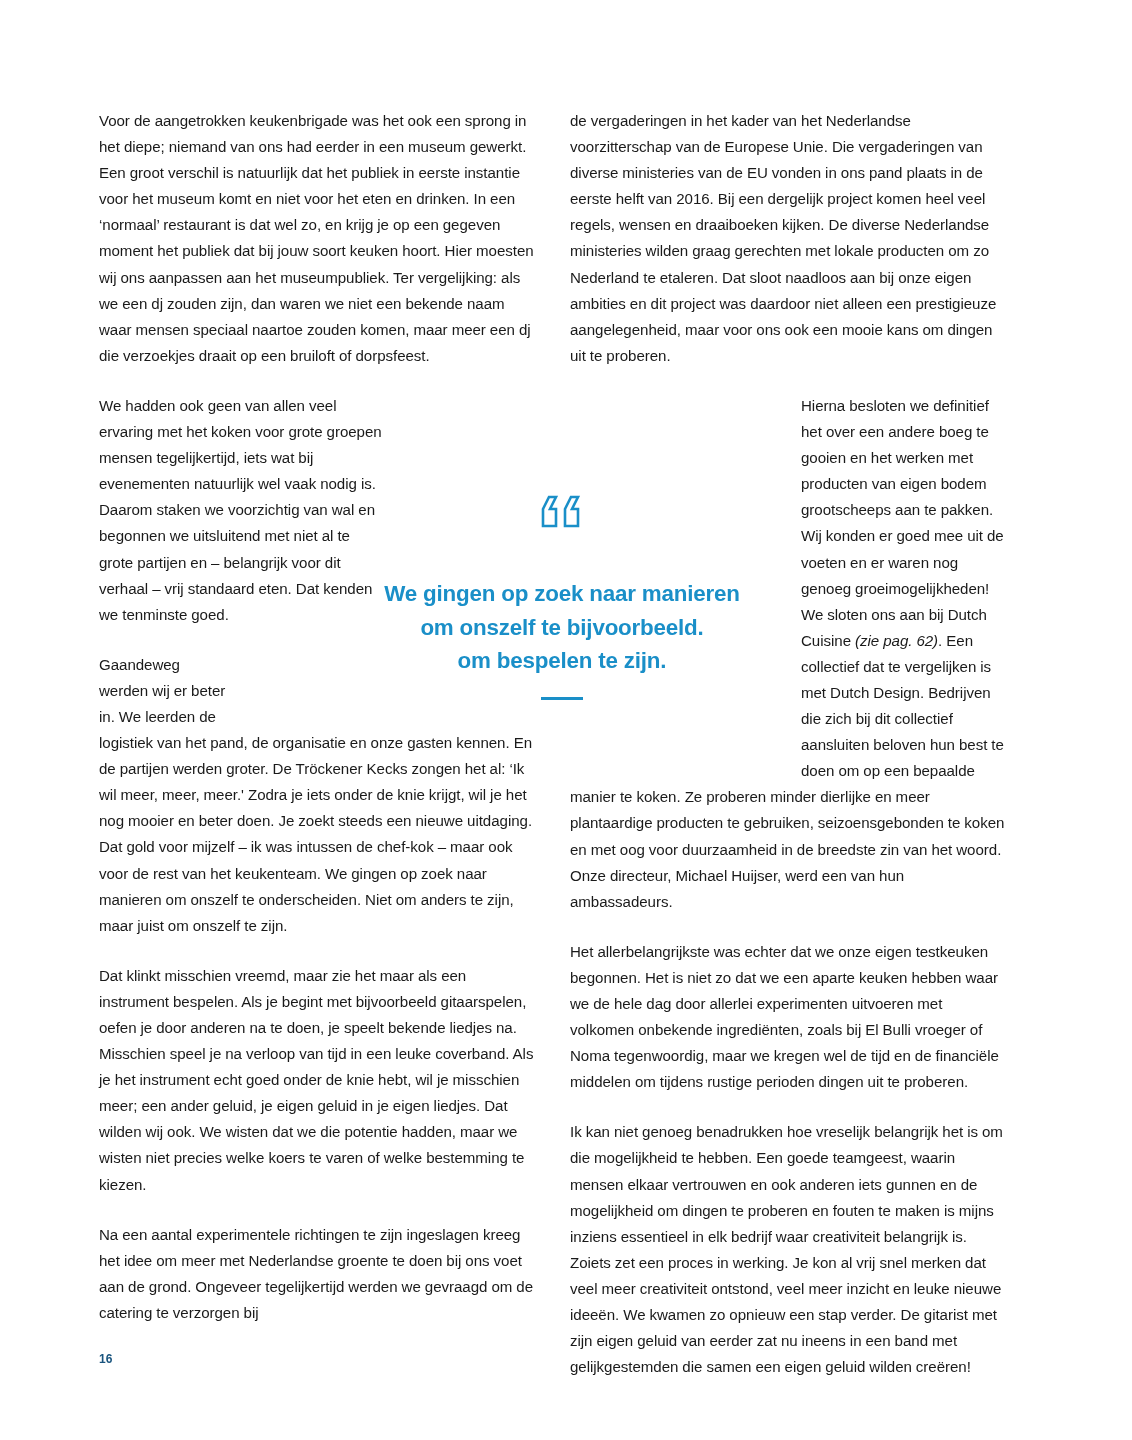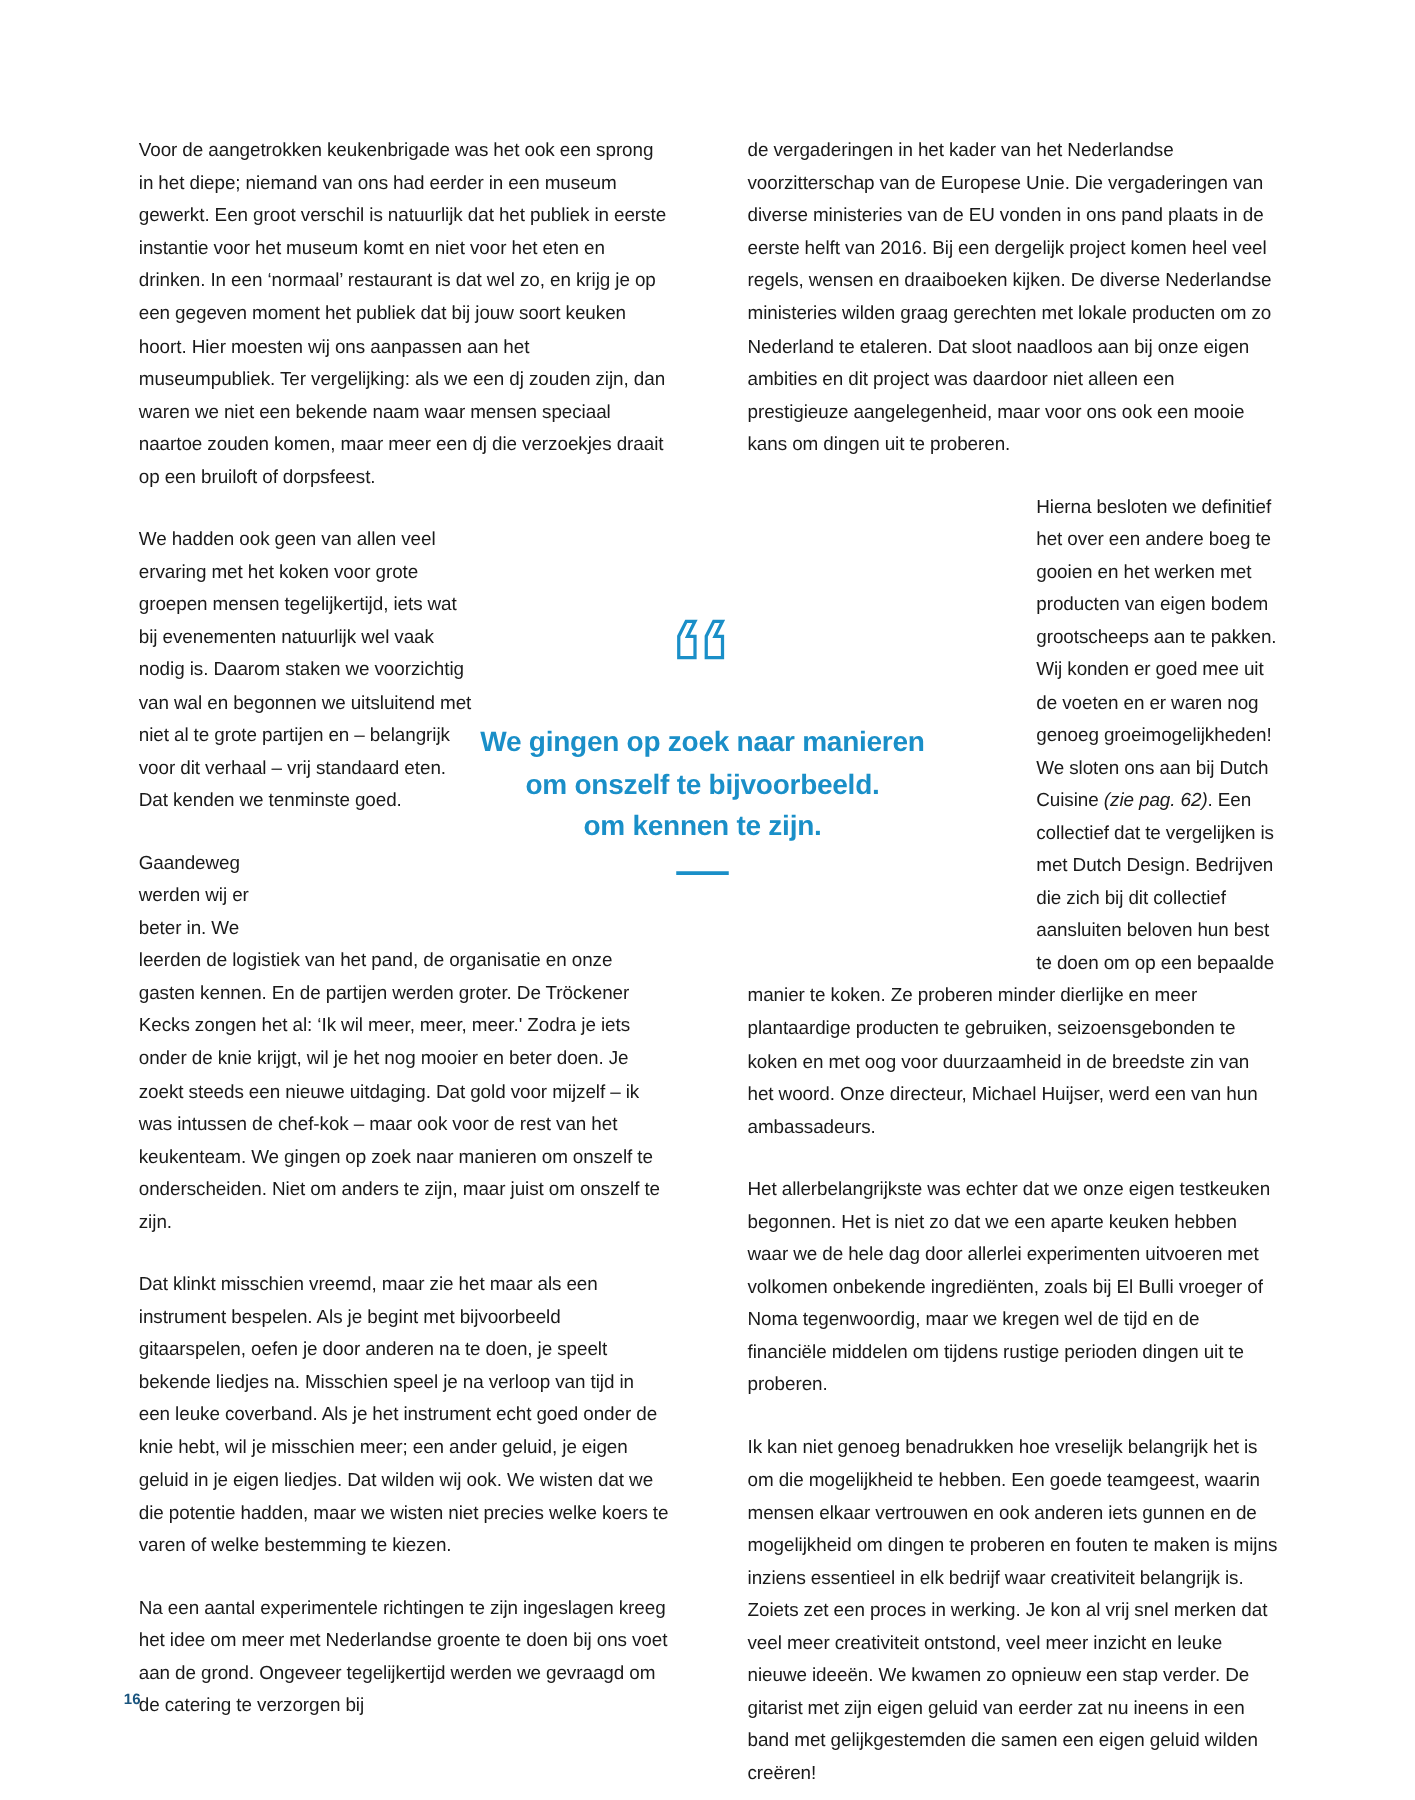--- a/index.html
+++ b/index.html
@@ -28,24 +28,24 @@
     position: absolute;
     top: 108px;
     width: 437px;
     font-size: 15.1px;
     line-height: 26.1px;
     letter-spacing: -0.05px;
     text-align: left;
     word-spacing: -0.1px;
   }
   .col-left  { left: 99px; }
-  .col-right { left: 586px; }
+  .col-right { left: 570px; }
 
   .col p {
-    margin: 0 0 24px 12px;
+    margin: 0 0 24px 0;
   }
   .col p:last-child { margin-bottom: 0; }
 
   
   .spacer-left {
     float: right;
     width: 152px;
     height: 232px;
     margin-top: 78px;
     shape-outside: inset(0);
@@ -127,20 +127,20 @@
   <div class="pullquote">
     <div class="pq-mark">
       <svg width="46" height="36" viewBox="0 0 46 36" aria-hidden="true">
         <path d="M4 31 L4 14 L10 2 L17 2 L11 14 L17 14 L17 31 Z" fill="none" stroke="#1a8fc8" stroke-width="2.6" stroke-linejoin="miter"></path>
         <path d="M26 31 L26 14 L32 2 L39 2 L33 14 L39 14 L39 31 Z" fill="none" stroke="#1a8fc8" stroke-width="2.6" stroke-linejoin="miter"></path>
       </svg>
     </div>
     <div class="pq-text">
       <div>We gingen op zoek naar manieren</div>
       <div>om onszelf te bijvoorbeeld.</div>
-      <div>om kennen te zijn.</div>
+      <div>om bespelen te zijn.</div>
     </div>
     <hr class="pq-rule">
   </div>
 
   <div class="folio">16</div>
 
 </div>
 
 </body></html>

